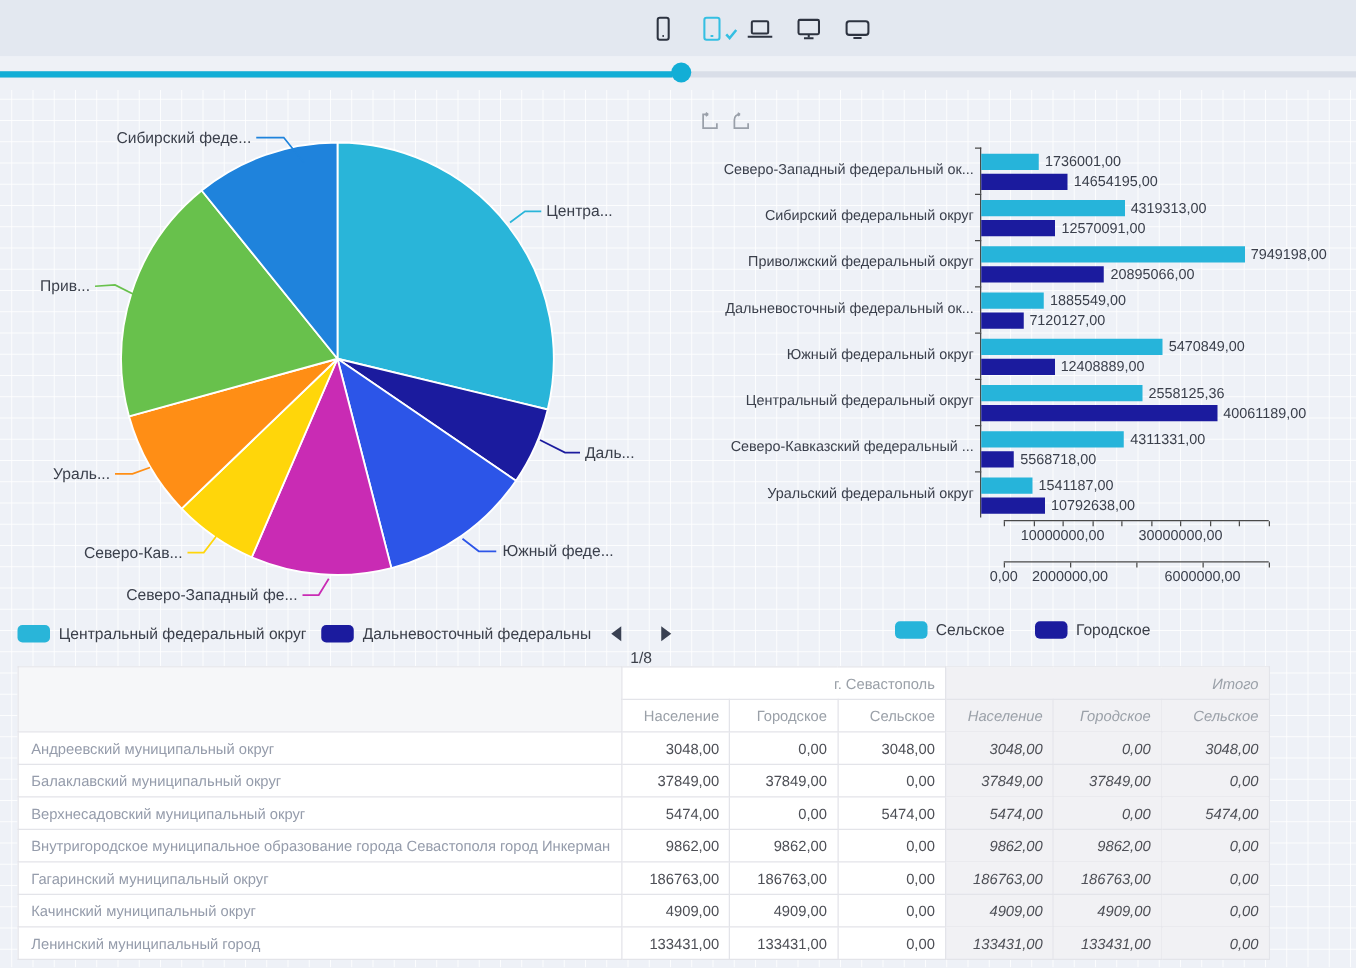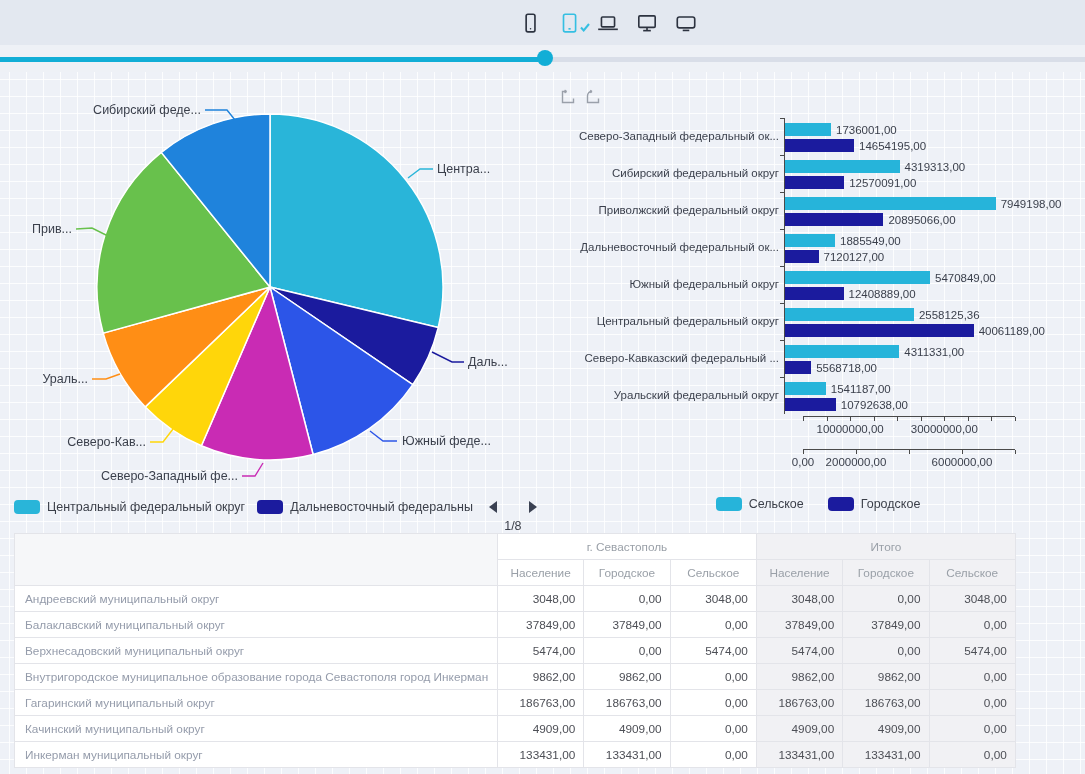--- a/index.html
+++ b/index.html
@@ -59,26 +59,26 @@
   .bar-val { margin-left:5px; font-size:11.5px; color:#3a3f4b; white-space:nowrap; }
   .axis { position:absolute; left:255px; width:212px; border-top:1px solid #4a4a4a; }
   .axis .tick { position:absolute; top:0; width:1px; height:4px; background:#4a4a4a; }
   .axis .alabel { position:absolute; top:6px; transform:translateX(-50%); font-size:11.5px; color:#3a3f4b; white-space:nowrap; }
   .bar-legend { position:absolute; left:100px; top:412px; width:352px; display:flex; align-items:center; justify-content:center; gap:12px; }
 
   
   .table-wrap { position:absolute; left:14px; top:461px; width:1001px; background:#fff; }
   table { border-collapse:collapse; width:1001px; table-layout:fixed; font-size:11.8px; }
   th, td { border:1px solid #e3e4e9; height:26px; padding:0 8px; font-weight:normal; overflow:hidden; white-space:nowrap; }
-  th { color:#9aa0a8; }
+  th { color:#9aa0a8;text-align:right; }
   th.corner { background:#f6f7f9; }
   th.grp { }
   td.nm { color:#959cab; text-align:left; padding-left:10px; }
   td.num { color:#4d4f56; text-align:right; }
-  .itg { background:#f1f1f4; }
+  .itg { background:#f1f1f4;font-style:italic; }
 </style>
 </head>
 <body>
 
 <div class="app">
 
   <header class="hdr">
     <div class="dev-group">
       <button class="dev-btn">
         <svg width="22" height="22" viewBox="0 0 20 20">
@@ -403,21 +403,21 @@
             <tr>
               <td class="nm">Качинский муниципальный округ</td>
               <td class="num">4909,00</td>
               <td class="num">4909,00</td>
               <td class="num">0,00</td>
               <td class="num itg">4909,00</td>
               <td class="num itg">4909,00</td>
               <td class="num itg">0,00</td>
             </tr>
             <tr>
-              <td class="nm">Инкерман муниципальный округ</td>
+              <td class="nm">Ленинский муниципальный город</td>
               <td class="num">133431,00</td>
               <td class="num">133431,00</td>
               <td class="num">0,00</td>
               <td class="num itg">133431,00</td>
               <td class="num itg">133431,00</td>
               <td class="num itg">0,00</td>
             </tr>
           </tbody>
         </table>
       </div>

